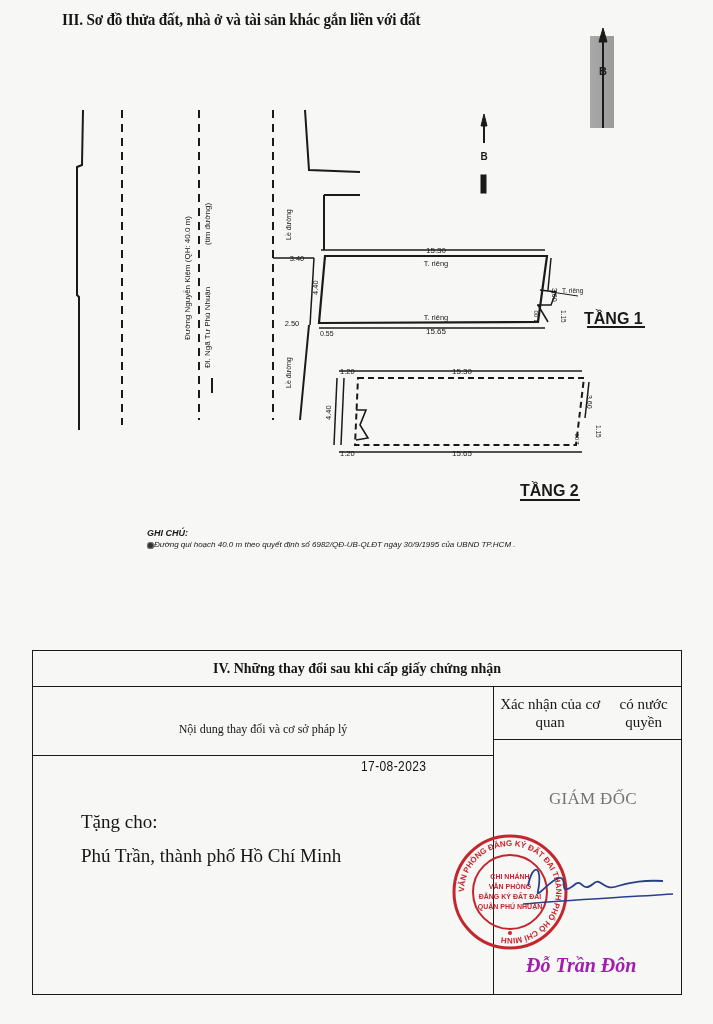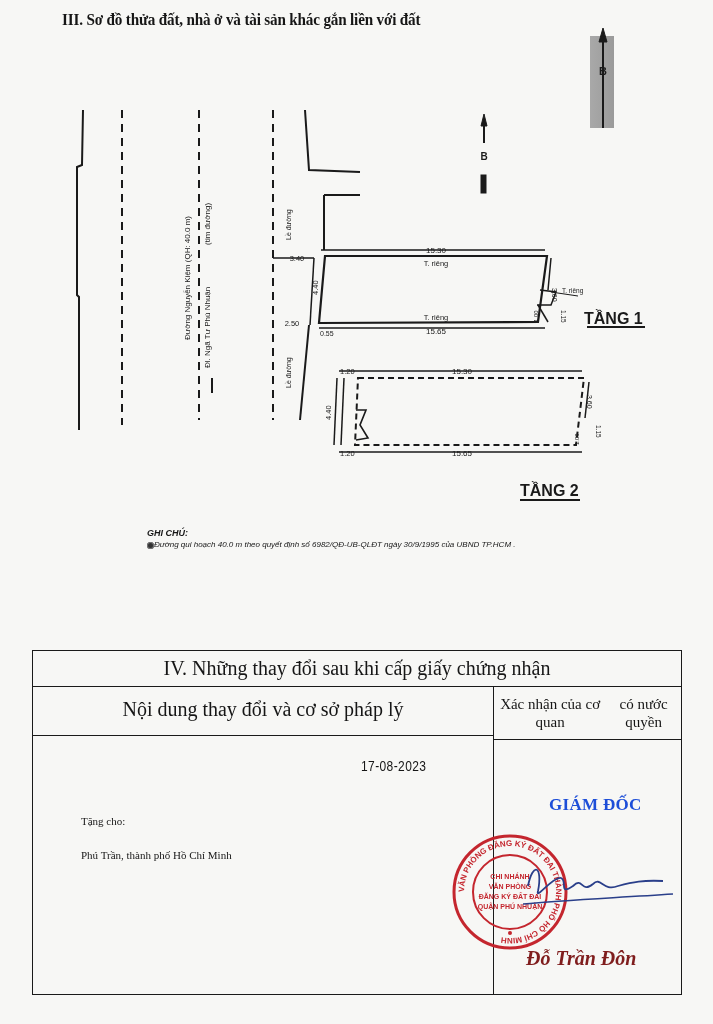--- a/index.html
+++ b/index.html
@@ -32,54 +32,54 @@
     .notes .dot { width: 7px; height: 7px; border-radius: 50%; background: #333; box-shadow: 0 0 0 1px #777 inset; flex: none; }
 
     .table4 {
       position: absolute; left: 32px; top: 650px; width: 650px; height: 345px;
       border: 1.5px solid #1a1a1a; box-sizing: border-box;
     }
     .t-hd {
       position: absolute; left: 0; right: 0; top: 0; height: 35px;
       border-bottom: 1.5px solid #1a1a1a;
       display: flex; align-items: center; justify-content: center;
-      font-weight: normal; font-size: 20px;
+      font-weight: bold; font-size: 14px;
     }
     .t-col1 {
-      position: absolute; left: 0; top: 32px; width: 460px; height: 52px;
+      position: absolute; left: 0; top: 52px; width: 460px; height: 52px;
       border-bottom: 1.5px solid #1a1a1a;
       display: flex; align-items: center; justify-content: center;
-      font-size: 20px;
+      font-size: 12px;
     }
     .t-col2 {
       position: absolute; left: 460px; top: 36px; right: 0; height: 52px;
       border-bottom: 1.5px solid #1a1a1a; border-left: 1.5px solid #1a1a1a;
       display: flex; flex-direction: row; align-items: center; justify-content: center;
       font-size: 15px; line-height: 18px; text-align: center;
     }
     .t-vline {
       position: absolute; left: 460px; top: 88px; bottom: 0; width: 0;
       border-left: 1.5px solid #1a1a1a;
     }
     .date {
       position: absolute; left: 328px; top: 106px;
       font-family: "Liberation Sans", sans-serif; font-size: 15px; letter-spacing: 0.5px;
       transform: scaleX(0.8); transform-origin: left top;
     }
     .body-text {
-      position: absolute; left: 48px; top: 162px; font-size: 11px; line-height: 17px;
+      position: absolute; left: 48px; top: 162px; font-size: 19px; line-height: 17px;
     }
     .body-text .gap { height: 17px; }
     .giamdoc {
-      position: absolute; left: 516px; top: 144px;
-      color: #1d4ed8; font-weight: bold; font-size: 17px; letter-spacing: 0.3px;
+      position: absolute; left: 516px; top: 138px;
+      color: #737373; font-weight: normal; font-size: 17px; letter-spacing: 0.3px;
     }
     .signer {
-      position: absolute; left: 493px; top: 296px;
-      color: #7f1d1d; font-style: italic; font-weight: bold; font-size: 20px;
+      position: absolute; left: 493px; top: 303px;
+      color: #a21caf; font-style: italic; font-weight: bold; font-size: 20px;
       font-family: "Liberation Serif", serif;
     }
     .stamp { position: absolute; left: 418px; top: 182px; }
     .signature { position: absolute; left: 490px; top: 205px; }
   </style>
 </head>
 <body>
 
 <div class="sec-title">III. Sơ đồ thửa đất, nhà ở và tài sản khác gắn liền với đất</div>
 

